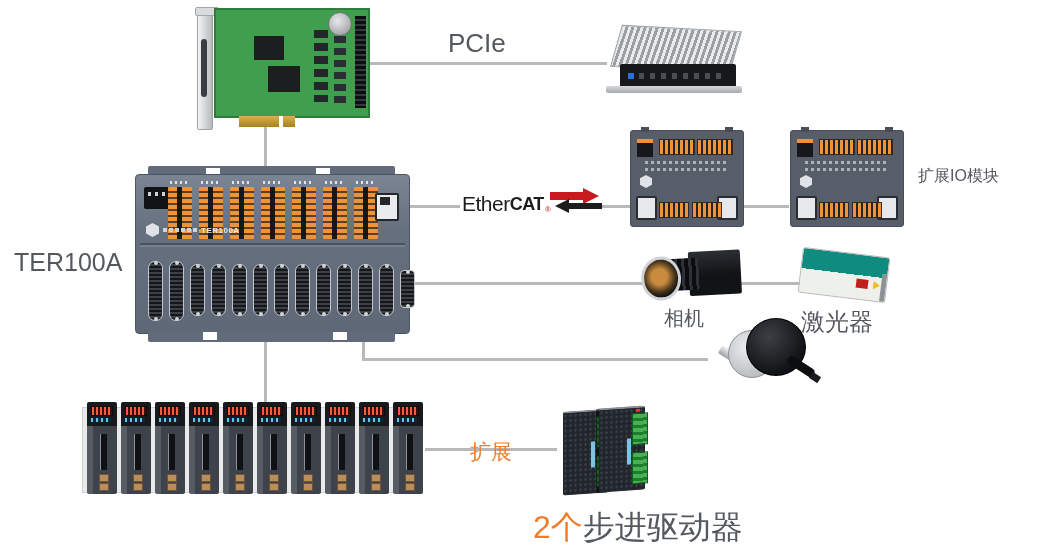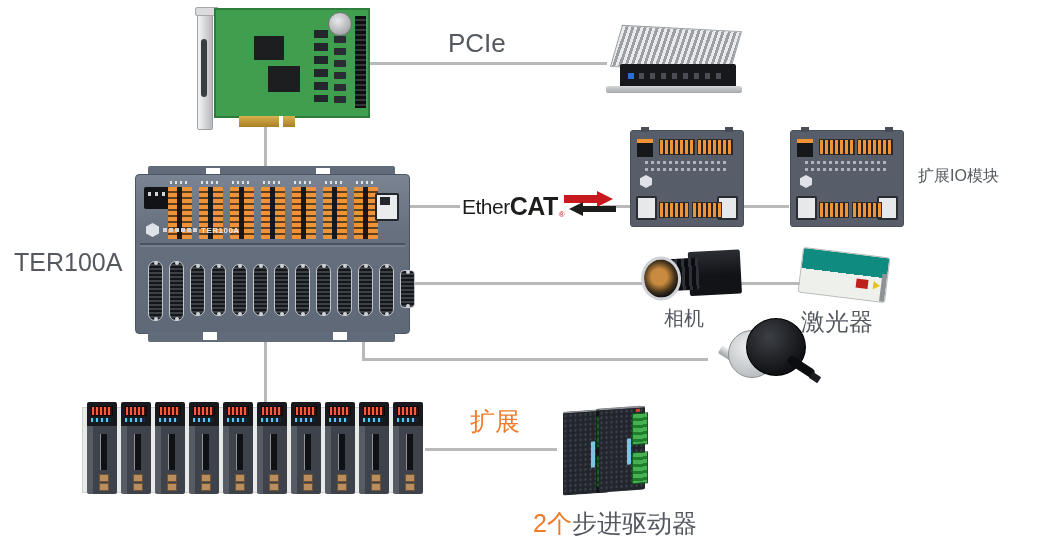--- a/index.html
+++ b/index.html
@@ -6,21 +6,21 @@
   #canvas{position:relative;width:1064px;height:556px;background:#fff;overflow:hidden;
           font-family:"Liberation Sans",sans-serif;}
   
   .cline{position:absolute;background:#b9b9b9;z-index:1;}
   
   .lbl{position:absolute;font-weight:normal;color:#54585f;z-index:5;white-space:nowrap;line-height:1.1;}
   .orange{color:#ee7c2b;}
   
   .ethercat{position:absolute;z-index:5;display:flex;align-items:center;color:#1d1d1b;}
   .ethercat .e1{font-size:21px;font-weight:500;letter-spacing:-.5px;}
-  .ethercat .e2{font-size:25px;font-weight:800;letter-spacing:-.5px;}
+  .ethercat .e2{font-size:18px;font-weight:800;letter-spacing:-.5px;}
   .ethercat .reg{font-size:8px;color:#c8191e;align-self:flex-end;margin:0 0 2px 1px;}
   .ethercat svg{margin:-8px 0 0 -2px;}
   
   .dev{position:absolute;z-index:3;}
   .dev i,.dev s,.dev u{position:absolute;display:block;}
   
   .pcie-bracket{left:4px;top:8px;width:14px;height:116px;background:linear-gradient(90deg,#f4f4f4,#b6b9bc);border-radius:2px;border:1px solid #9fa2a5;}
   .pcie-bracket i{left:3px;top:26px;width:6px;height:58px;background:#3a3d41;border-radius:3px;}
   .pcie-bracket s{left:-3px;top:-6px;width:22px;height:7px;background:#d9dbdd;border:1px solid #a5a8ab;border-radius:2px;}
   .pcie-board{left:21px;top:4px;width:152px;height:106px;background:#3f9f4e;border:2px solid #2e7d3a;}
@@ -364,19 +364,19 @@
       <span class="reg">®</span>
     <svg width="54" height="26" viewBox="0 0 54 26">
       <polygon points="1,5 34,5 34,1 50,9 34,17 34,13 1,13" fill="#c8191e"></polygon>
       <polygon points="53,16 20,16 20,12 6,19 20,26 20,22 53,22" fill="#1d1d1b"></polygon>
     </svg>
   </div>
 
   <div class="lbl" style="left:918px;top:167px;font-size:16px">扩展IO模块</div>
   <div class="lbl" style="left:664px;top:307px;font-size:20px">相机</div>
   <div class="lbl" style="left:801px;top:309px;font-size:24px">激光器</div>
-  <div class="lbl orange" style="left:470px;top:408px;font-size:25px">扩展</div>
-
-  <div class="lbl" style="left:533px;top:510px;font-size:25px">
+  <div class="lbl orange" style="left:470px;top:440px;font-size:21px">扩展</div>
+
+  <div class="lbl" style="left:533px;top:510px;font-size:32px">
     <span class="orange">2个</span><span>步进驱动器</span>
   </div>
 
 </div>
 
 </body></html>

